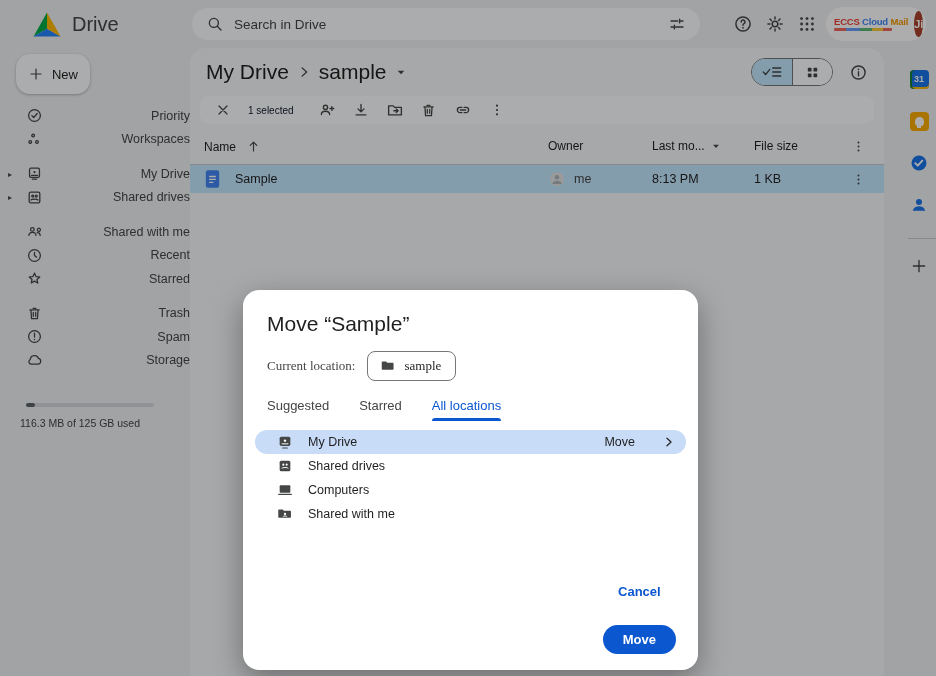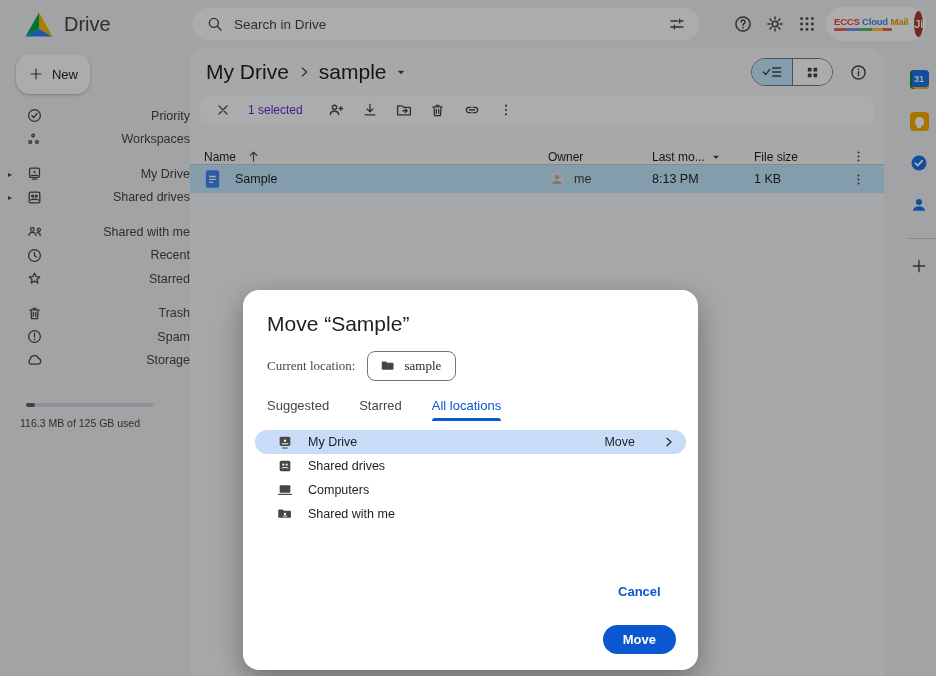--- a/index.html
+++ b/index.html
@@ -5,21 +5,21 @@
   * { margin:0; padding:0; box-sizing:border-box; }
   html,body { width:936px; height:676px; overflow:hidden; }
   body { font-family:"Liberation Sans", sans-serif; color:#1f1f1f; background:#eef0f3; }
   .stage { position:relative; width:936px; height:676px; background:#eef0f3; }
 
   svg.ic { display:block; }
   .st { stroke:#444746; stroke-width:1.8; fill:none; stroke-linecap:round; stroke-linejoin:round; }
 
   
   .topbar { position:absolute; left:0; top:0; width:936px; height:48px; display:flex; align-items:center; }
-  .brand { display:flex; align-items:center; gap:10px; padding-left:24px; width:190px; }
+  .brand { display:flex; align-items:center; gap:10px; padding-left:32px; width:190px; }
   .brand-name { font-size:20px; color:#444746; }
   .searchbar { position:absolute; left:192px; top:8px; width:508px; height:32px; background:#fdfeff; border-radius:16px; display:flex; align-items:center; padding:0 14px; gap:10px; }
   .searchbar .ph { font-size:13.5px; color:#444746; flex:1; }
   .tb-ic { position:absolute; top:11px; width:26px; height:26px; display:flex; align-items:center; justify-content:center; border-radius:50%; }
   .badge-pill { position:absolute; left:826px; top:7px; width:100px; height:34px; background:#ffffff; border-radius:17px; display:flex; align-items:center; padding:0 4px 0 8px; gap:6px; }
   .badge-text { display:flex; flex-direction:column; line-height:1; }
   .badge-line { font-size:9.5px; font-weight:bold; letter-spacing:-0.2px; white-space:nowrap; }
   .badge-tag { margin-top:2px; height:3px; width:58px; border-radius:1px;
     background:linear-gradient(90deg,#ea4335 0 20%,#4285f4 20% 45%,#34a853 45% 65%,#fbbc04 65% 85%,#ea4335 85% 100%); opacity:.8; }
   .avatar { width:26px; height:26px; border-radius:50%; background:#a8402c; color:#fff; font-size:11px; font-weight:bold; display:flex; align-items:center; justify-content:center; }
@@ -40,24 +40,24 @@
   .crumb-row { height:48px; display:flex; align-items:center; padding:0 16px; }
   .crumb { display:flex; align-items:center; gap:6px; font-size:21px; color:#1f1f1f; }
   .crumb .sep { display:flex; }
   .crumb-right { margin-left:auto; display:flex; align-items:center; gap:16px; }
   .view-toggle { display:flex; height:28px; border:1px solid #747775; border-radius:14px; overflow:hidden; }
   .vt-seg { width:40px; display:flex; align-items:center; justify-content:center; }
   .vt-list { background:#c2e7ff; }
   .vt-grid { border-left:1px solid #747775; background:#fdfeff; }
 
   .sel-toolbar { margin:0 10px; height:28px; background:#fdfeff; border-radius:9px; display:flex; align-items:center; padding:0 8px; gap:4px; }
-  .sel-count { font-size:12px; font-weight:500; color:#6d28d9; margin:0 14px 0 6px; }
+  .sel-count { font-size:10px; font-weight:500; color:#0f172a; margin:0 14px 0 6px; }
   .tool-btn { width:30px; height:24px; display:flex; align-items:center; justify-content:center; border-radius:12px; }
 
-  .thead { margin-top:15px; display:flex; align-items:flex-end; height:26px; padding:0 10px 0 14px; border-bottom:1px solid #c7cace; font-size:12px; font-weight:500; color:#1f1f1f; }
+  .thead { margin-top:15px; display:flex; align-items:flex-start; height:26px; padding:0 10px 0 14px; border-bottom:1px solid #c7cace; font-size:12px; font-weight:500; color:#1f1f1f; }
   .col-name { flex:1; display:flex; align-items:center; gap:10px; }
   .col-owner { width:104px; display:flex; align-items:center; gap:4px; }
   .col-mod { width:102px; display:flex; align-items:center; gap:4px; }
   .col-size { width:88px; }
   .col-menu { width:32px; display:flex; justify-content:center; }
   .frow { display:flex; align-items:center; height:28px; padding:0 10px 0 14px; background:#c2e7ff; font-size:12.5px; color:#1f1f1f; }
   .frow .fname { display:flex; align-items:center; gap:14px; }
   .owner-cell { display:flex; align-items:center; gap:8px; color:#444746; }
 
   

